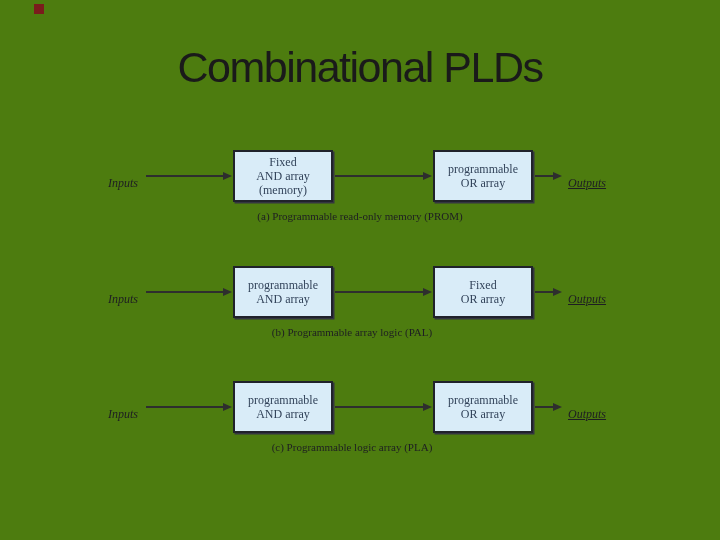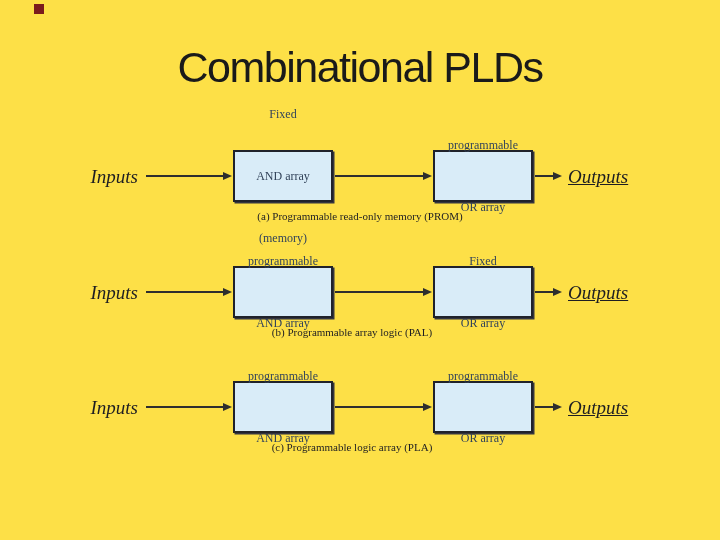--- a/index.html
+++ b/index.html
@@ -8,21 +8,21 @@
     width: 720px;
     height: 540px;
     background: #ffffff;
     font-family: "Liberation Serif", serif;
     overflow: hidden;
   }
   .slide {
     position: absolute;
     left: 0; top: 0;
     width: 720px; height: 540px;
-    background: #fde047;
+    background: #4d7c0f;
   }
   .corner-marker {
     position: absolute;
     left: 34px; top: 4px;
     width: 10px; height: 10px;
     background: var(--marker, #7a1c1c);
   }
   .slide-title {
     position: absolute;
     top: 42px; left: 0;
@@ -55,21 +55,20 @@
     border: 2px solid var(--box-border, #20222b);
     box-shadow: 1.5px 1.5px 0 #343541;
     display: flex;
     flex-direction: column;
     justify-content: center;
     align-items: center;
     text-align: center;
     font-size: 12px;
     line-height: 14px;
     color: var(--box-text, #32435a);
-    gap: 48px;
   }
   .box-left  { left: 233px; }
   .box-right { left: 433px; }
 
   .wire {
     position: absolute;
     top: 25px;
     height: 2px;
     background: var(--wire, #2e2e2e);
   }
@@ -84,23 +83,23 @@
     border-top: 4px solid transparent;
     border-bottom: 4px solid transparent;
     border-left: 9px solid var(--wire, #2e2e2e);
   }
   .a-in  { left: 223px; }
   .a-mid { left: 423px; }
   .a-out { left: 553px; }
 
   .io {
     position: absolute;
-    top: 19px;
+    top: 26px;
     font-style: italic;
-    font-size: 19px;
+    font-size: 12px;
     line-height: 15px;
     color: var(--label-text, #1e1e22);
     white-space: nowrap;
   }
   .io-in  { left: 60px; width: 78px; text-align: right; }
   .io-out { left: 568px; text-decoration: underline; }
 
   .caption {
     position: absolute;
     top: 60px; left: 0;

